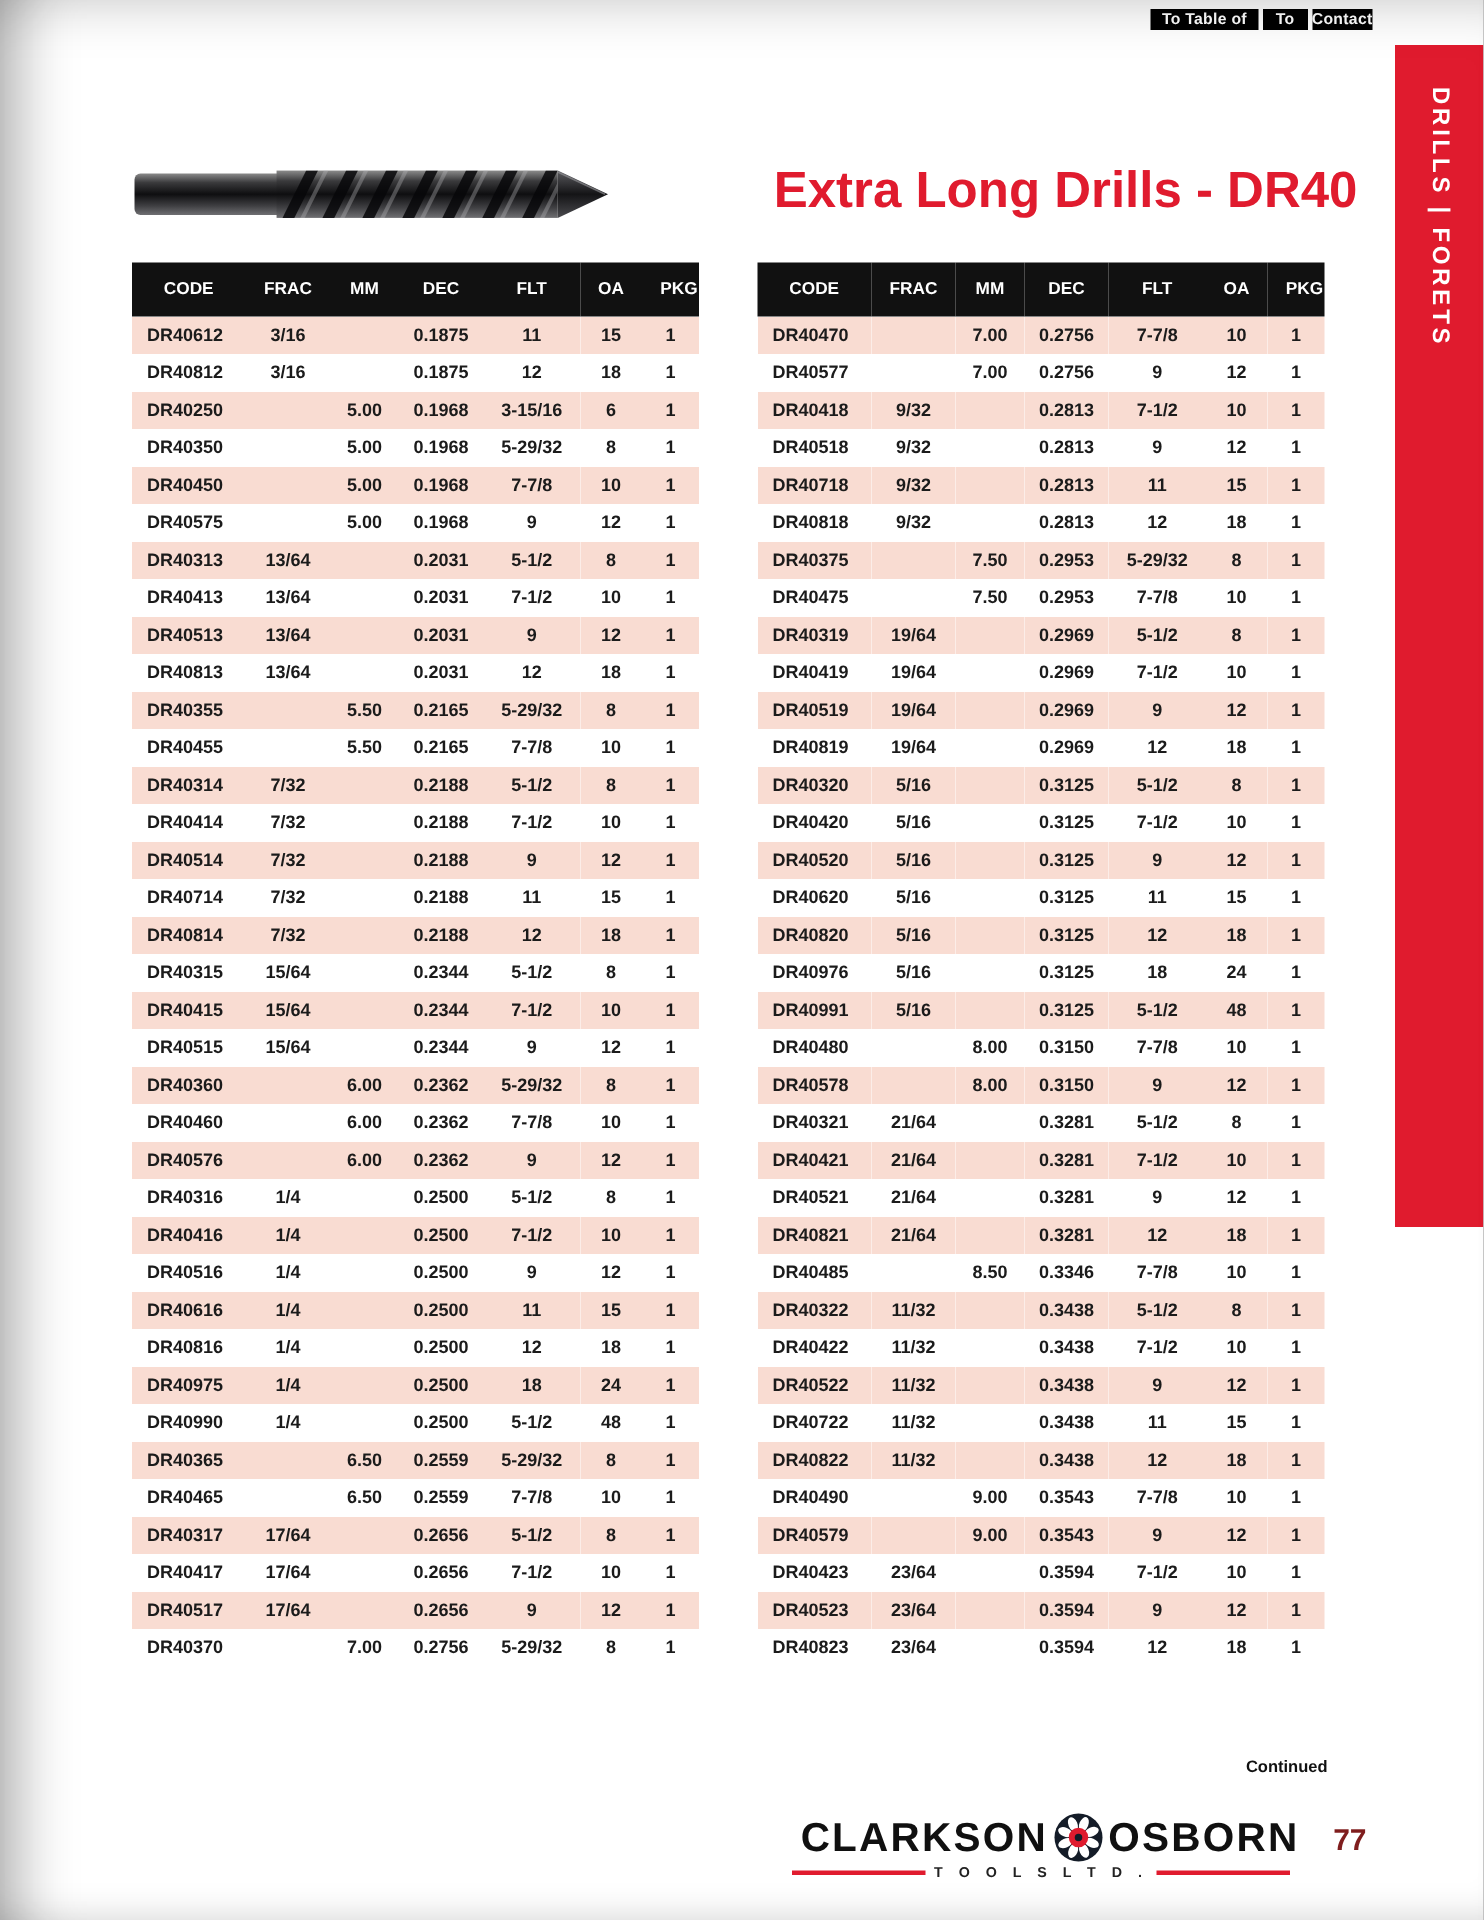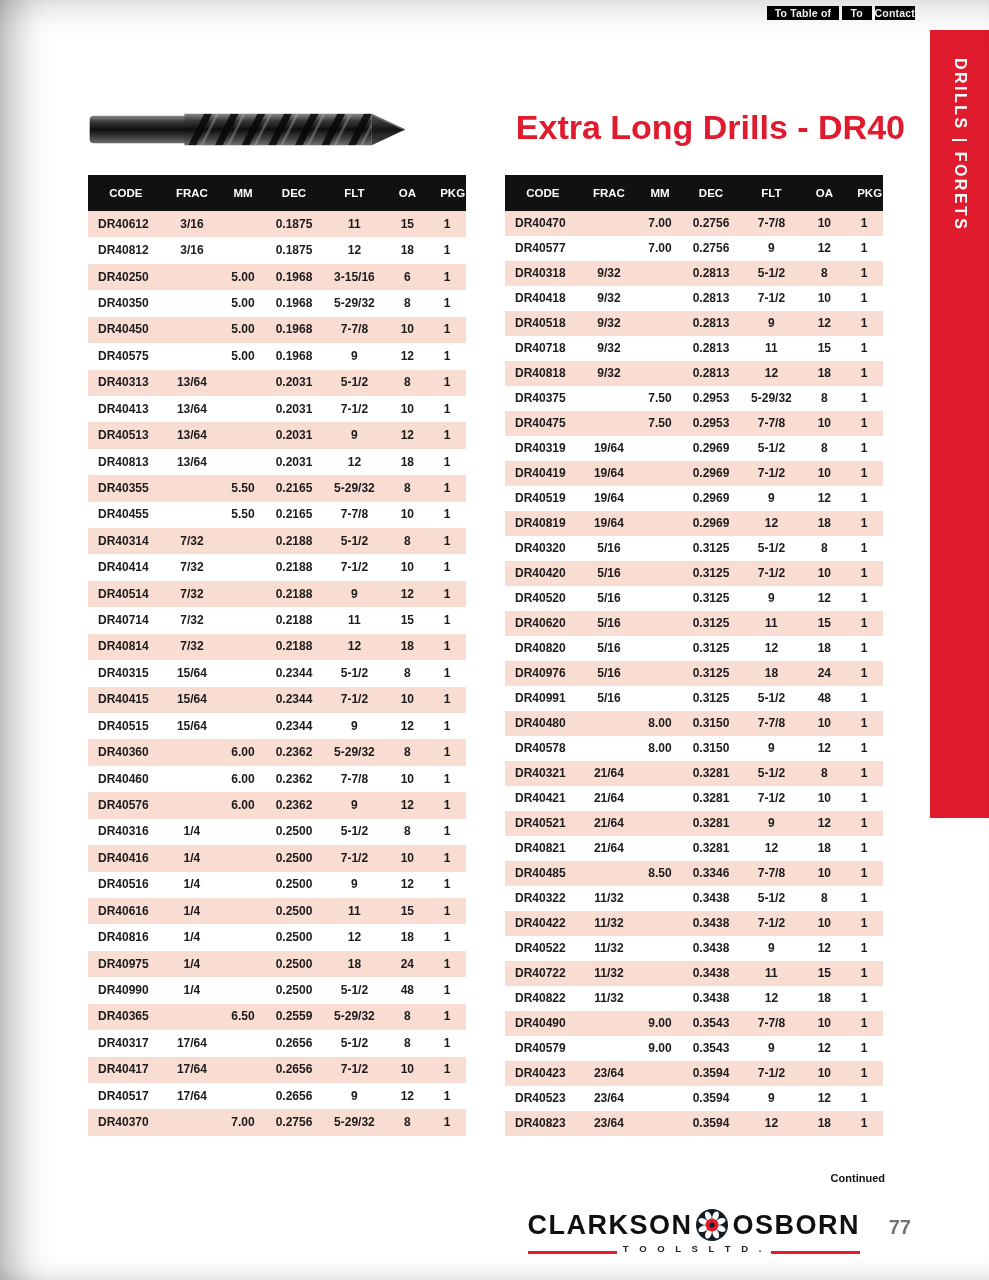--- a/index.html
+++ b/index.html
@@ -69,27 +69,27 @@
   table.drill-table td:first-child{text-align:left;padding-left:10px;}
   table.drill-table tbody tr:nth-child(odd){background:var(--row-pink);}
 
   
   .continued{
     position:absolute;top:1172px;right:104px;font-size:11px;font-weight:bold;color:#111;
   }
 
   
   .brand{position:absolute;left:528px;top:1208px;width:332px;}
-  .brand-row{display:flex;align-items:center;justify-content:flex-end;gap:3px;margin-left:12px;}
+  .brand-row{display:flex;align-items:center;justify-content:center;gap:3px;margin-left:12px;}
   .brand-word{font-size:27px;font-weight:bold;color:#101010;letter-spacing:1.5px;}
   .gear-logo{width:34px;height:34px;flex:0 0 auto;}
-  .tagline-row{display:flex;align-items:flex-end;gap:6px;margin-top:1px;}
+  .tagline-row{display:flex;align-items:center;gap:6px;margin-top:1px;}
   .tag-line{flex:1;height:3px;background:var(--accent-red);}
   .tagline-text{font-size:9.5px;font-weight:bold;letter-spacing:4px;color:#222;white-space:nowrap;}
-  .page-number{position:absolute;top:1216px;right:78px;font-size:20px;font-weight:bold;color:#737373;}
+  .page-number{position:absolute;top:1216px;right:78px;font-size:20px;font-weight:bold;color:#7f1d1d;}
 </style>
 </head>
 <body>
 
 <div class="page">
 
   <div class="nav-buttons">
     <div class="nav-btn">To Table of Contents</div>
     <div class="nav-btn">To Index</div>
     <div class="nav-btn">Contact</div>
@@ -446,20 +446,29 @@
           <tr>
             <td>DR40365</td>
             <td></td>
             <td>6.50</td>
             <td>0.2559</td>
             <td>5-29/32</td>
             <td>8</td>
             <td>1</td>
           </tr>
           <tr>
+            <td>DR40465</td>
+            <td></td>
+            <td>6.50</td>
+            <td>0.2559</td>
+            <td>7-7/8</td>
+            <td>10</td>
+            <td>1</td>
+          </tr>
+          <tr>
             <td>DR40317</td>
             <td>17/64</td>
             <td></td>
             <td>0.2656</td>
             <td>5-1/2</td>
             <td>8</td>
             <td>1</td>
           </tr>
           <tr>
             <td>DR40417</td>
@@ -521,29 +530,20 @@
             <td>10</td>
             <td>1</td>
           </tr>
           <tr>
             <td>DR40577</td>
             <td></td>
             <td>7.00</td>
             <td>0.2756</td>
             <td>9</td>
             <td>12</td>
-            <td>1</td>
-          </tr>
-          <tr>
-            <td>DR40318</td>
-            <td>9/32</td>
-            <td></td>
-            <td>0.2813</td>
-            <td>5-1/2</td>
-            <td>8</td>
             <td>1</td>
           </tr>
           <tr>
             <td>DR40418</td>
             <td>9/32</td>
             <td></td>
             <td>0.2813</td>
             <td>7-1/2</td>
             <td>10</td>
             <td>1</td>

